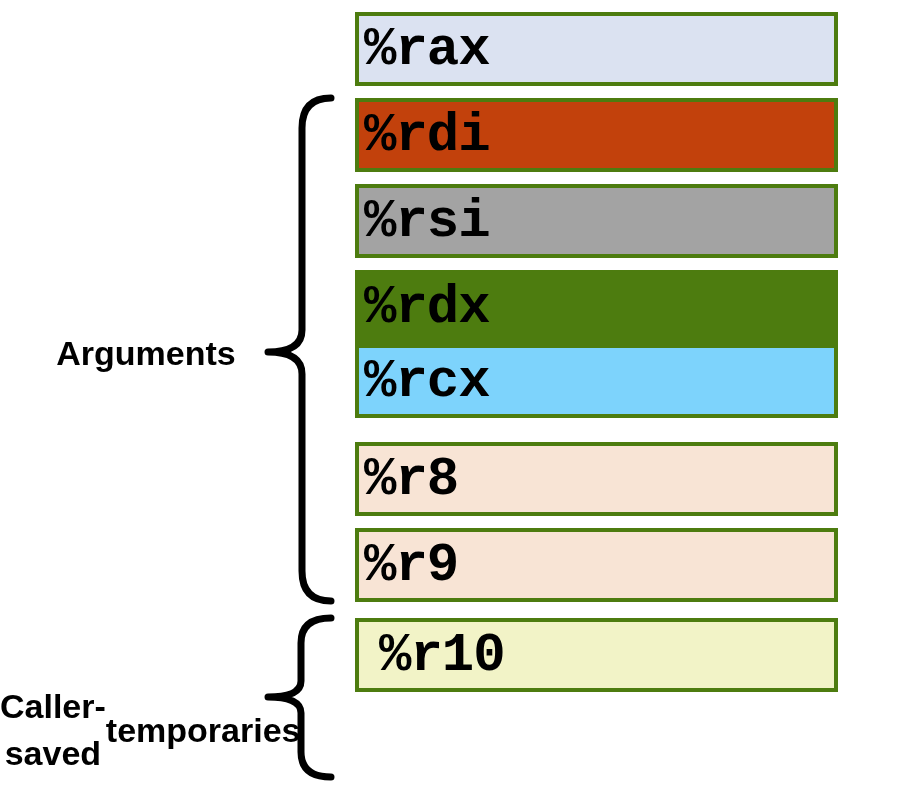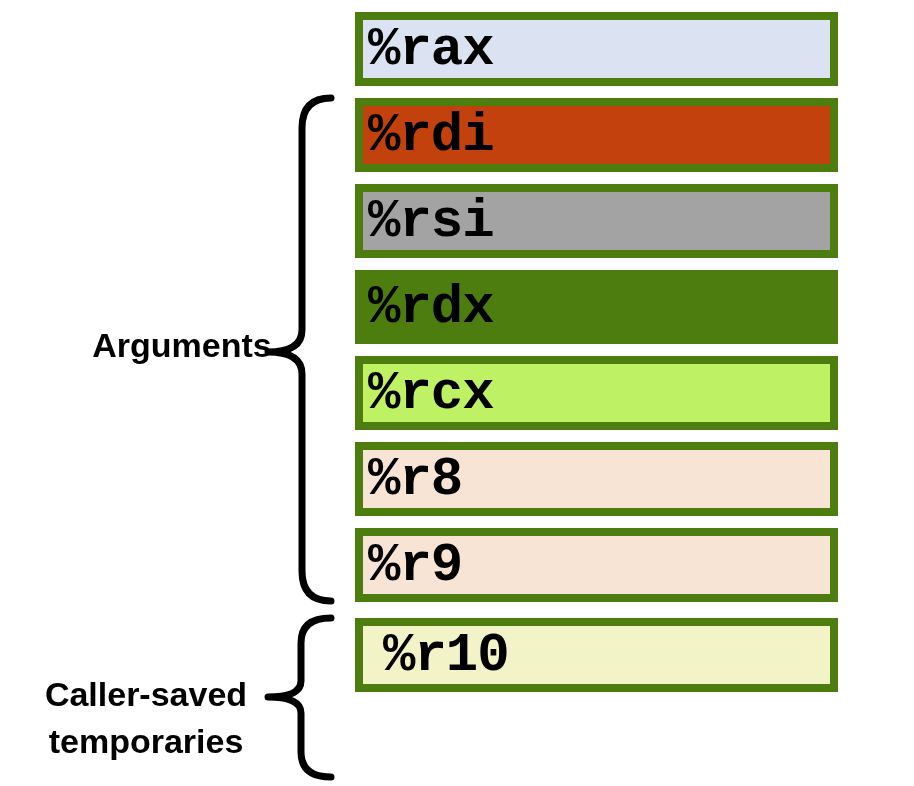--- a/index.html
+++ b/index.html
@@ -24,32 +24,33 @@
     display: flex;
     align-items: center;
     justify-content: center;
     text-align: center;
     font-weight: bold;
     font-size: 34px;
     color: #000000;
     line-height: 47px;
   }
   .side-label.multiline {
-    flex-direction: column;
+    flex-direction: row;
     justify-content: flex-start;
+    margin-top: 12px;
   }
 
   
   .reg-box {
     position: absolute;
     left: 355px;
     width: 483px;
     height: 74px;
     box-sizing: border-box;
-    border: 8px solid #4d7c0f;
+    border: 4px solid #4d7c0f;
     display: flex;
     align-items: center;
     padding-left: 5px;
     font-family: "Liberation Mono", "DejaVu Sans Mono", monospace;
     font-weight: bold;
     font-size: 54px;
     letter-spacing: -1px;
     color: #000000;
     white-space: nowrap;
   }
@@ -66,21 +67,21 @@
     stroke-linecap: round;
     stroke-linejoin: round;
   }
 </style>
 </head>
 <body>
 
 <div class="canvas">
 
 
-  <div class="side-label" style="top:308px; height:74px;margin-left:36px;">Arguments</div>
+  <div class="side-label" style="top:316px; height:74px;">Arguments</div>
 
   <div class="side-label multiline" style="top:671px; height:94px;">
     <span>Caller-saved</span>
     <span>temporaries</span>
   </div>
 
   <svg class="brace-svg" style="left:0; top:0;" width="914" height="786" viewBox="0 0 914 786">
     <path class="brace-path" d="M 331 98
              Q 302 98 302 128
              L 302 330
@@ -101,21 +102,21 @@
   </svg>
 
   <div class="reg-box" style="top: 12px; background-color: rgb(219, 226, 241);">%rax</div>
 
   <div class="reg-box" style="top: 98px; background-color: #c2410c;">%rdi</div>
 
   <div class="reg-box" style="top: 184px; background-color: #a3a3a3;">%rsi</div>
 
   <div class="reg-box" style="top: 270px; background-color: #4d7c0f;">%rdx</div>
 
-  <div class="reg-box" style="top: 356px; background-color: #bef264;">%rcx</div>
+  <div class="reg-box" style="top: 344px; background-color: #7dd3fc;">%rcx</div>
 
   <div class="reg-box" style="top: 442px; background-color: rgb(248, 228, 213);">%r8</div>
 
   <div class="reg-box" style="top: 528px; background-color: rgb(248, 228, 213);">%r9</div>
 
   <div class="reg-box" style="top: 618px; background-color: rgb(242, 243, 199); padding-left: 20px;">%r10</div>
 
 
 </div>
 

